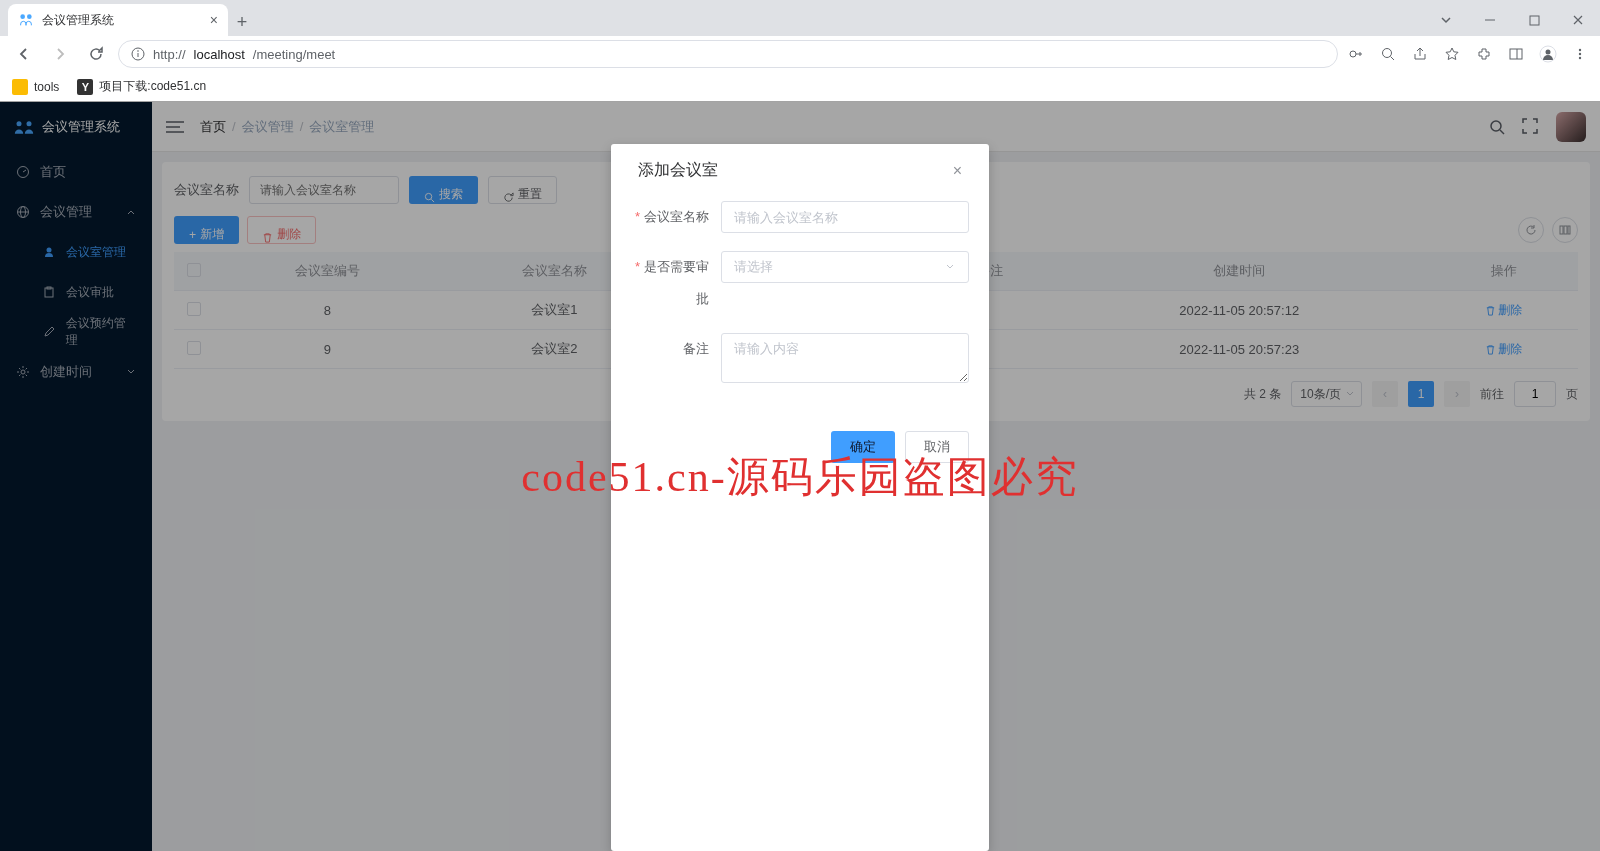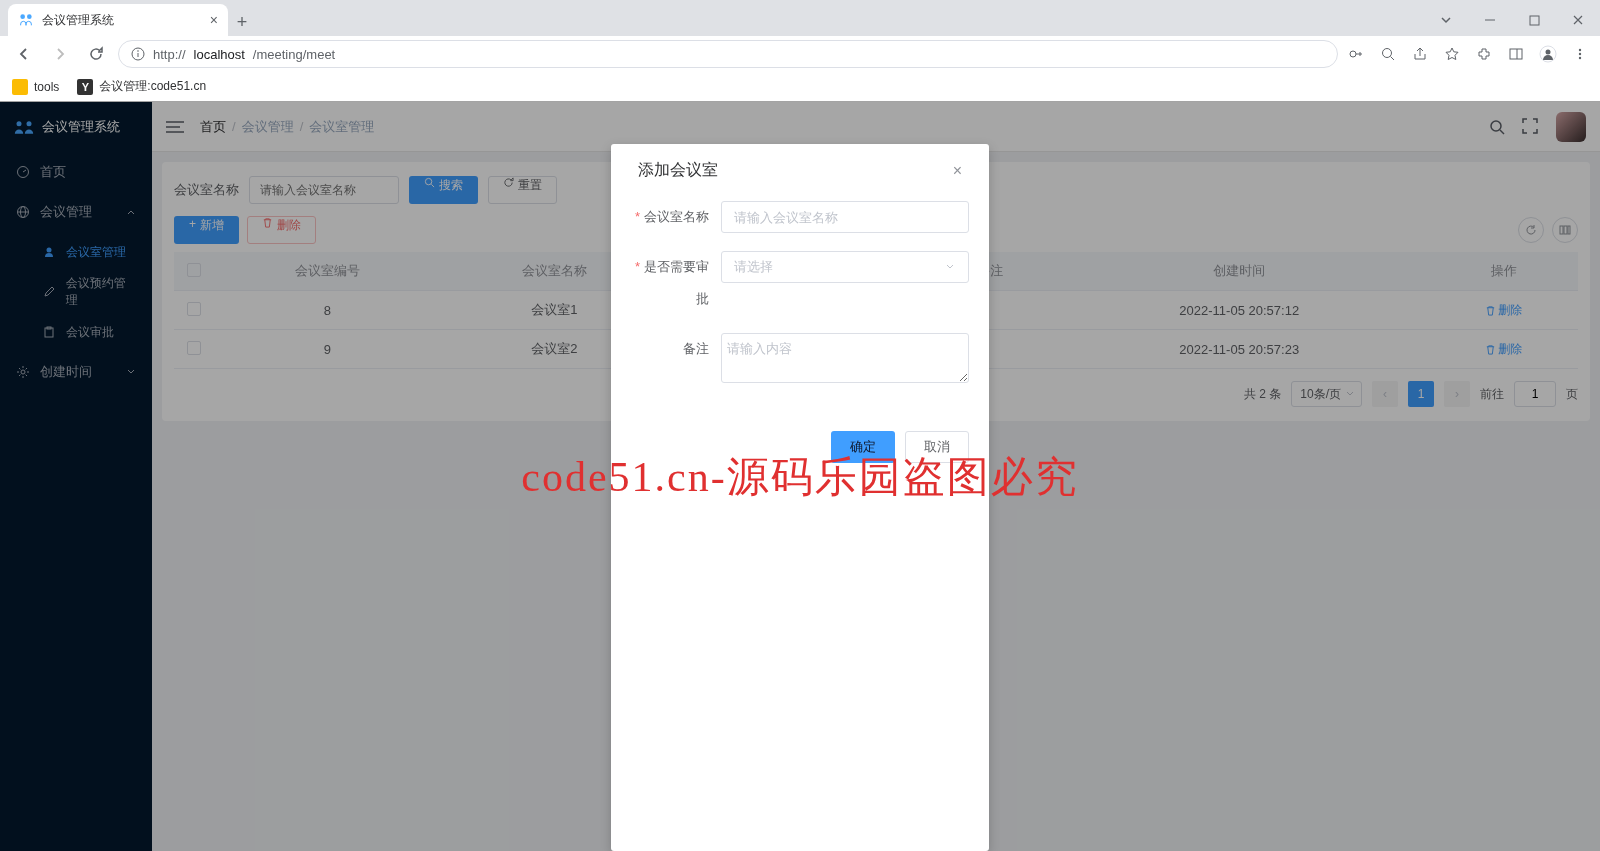--- a/index.html
+++ b/index.html
@@ -48,21 +48,21 @@
 .breadcrumb .bc-item.first { color: #303133; }
 .topbar-right { margin-left: auto; display: flex; align-items: center; gap: 16px; }
 .tb-icon { width: 18px; height: 18px; cursor: pointer; color: #5a5e66; }
 .avatar { width: 30px; height: 30px; border-radius: 6px; background: linear-gradient(135deg, #d4a5a5, #3a2e2e); cursor: pointer; }
 
 .content { padding: 10px; flex: 1; }
 .card { background: #fff; border-radius: 4px; padding: 14px 12px; }
 .toolbar-row { display: flex; align-items: center; gap: 10px; margin-bottom: 12px; }
 .label { font-size: 13px; color: #606266; font-weight: 500; }
 .input-sm { height: 28px; border: 1px solid #dcdfe6; border-radius: 3px; padding: 0 10px; font-size: 12px; width: 150px; }
-.btn { height: 28px; padding: 0 14px; border-radius: 3px; font-size: 12px; display: inline-flex; align-items: flex-start; gap: 4px; cursor: pointer; border: 1px solid transparent; }
+.btn { height: 28px; padding: 0 14px; border-radius: 3px; font-size: 12px; display: inline-flex; align-items: flex-end; gap: 4px; cursor: pointer; border: 1px solid transparent; font-family: Liberation Mono, monospace; }
 .btn-primary { background: #409eff; color: #fff; }
 .btn-plain { background: #fff; border-color: #dcdfe6; color: #606266; }
 .btn-plain-danger { background: #fff; border-color: #fbc4c4; color: #f56c6c; }
 .row2 { display: flex; justify-content: space-between; align-items: center; margin-bottom: 8px; }
 .row2-left { display: flex; gap: 8px; }
 .row2-right { display: flex; gap: 8px; }
 .circle-btn { width: 26px; height: 26px; border: 1px solid #dcdfe6; border-radius: 50%; display: flex; align-items: center; justify-content: center; color: #909399; cursor: pointer; font-size: 12px; }
 
 table { width: 100%; border-collapse: collapse; font-size: 13px; }
 thead { background: #f5f7fa; }
@@ -84,21 +84,21 @@
 .dlg-header { padding: 16px 27px 10px; display: flex; justify-content: space-between; align-items: center; }
 .dlg-title { font-size: 16px; color: #303133; }
 .dlg-close { color: #909399; cursor: pointer; font-size: 16px; }
 .dlg-body { padding: 10px 20px 20px; }
 .form-row { display: flex; align-items: flex-start; margin-bottom: 18px; }
 .form-label { width: 90px; text-align: right; padding-right: 12px; font-size: 13px; color: #606266; line-height: 32px; }
 .required::before { content: "*"; color: #f56c6c; margin-right: 4px; }
 .form-input { flex: 1; height: 32px; border: 1px solid #dcdfe6; border-radius: 3px; padding: 0 12px; font-size: 13px; }
 .form-input::placeholder { color: #c0c4cc; }
 .form-select { flex: 1; height: 32px; border: 1px solid #dcdfe6; border-radius: 3px; padding: 0 12px; font-size: 13px; color: #c0c4cc; display: flex; align-items: center; justify-content: space-between; cursor: pointer; }
-.form-textarea { flex: 1; height: 50px; border: 1px solid #dcdfe6; border-radius: 3px; padding: 6px 5px; font-size: 13px; resize: vertical; font-family: Liberation Mono, monospace; }
+.form-textarea { flex: 1; height: 50px; border: 1px solid #dcdfe6; border-radius: 3px; padding: 6px 12px; font-size: 13px; resize: vertical; font-family: Liberation Mono, monospace; }
 .form-textarea::placeholder { color: #c0c4cc; }
 .dlg-footer { padding: 10px 20px 20px; display: flex; justify-content: flex-end; gap: 10px; }
 .dlg-btn { height: 32px; padding: 0 18px; border-radius: 3px; font-size: 13px; cursor: pointer; border: 1px solid transparent; }
 .dlg-btn.primary { background: #409eff; color: #0f172a; }
 .dlg-btn.default { background: #fff; border-color: #dcdfe6; color: #606266; }
 
 .watermark { position: absolute; left: 50%; top: 50%; transform: translate(-50%, -50%); font-size: 42px; color: #e03030; font-family: "SimSun", serif; letter-spacing: 2px; z-index: 200; pointer-events: none; white-space: nowrap; }
 
 svg { display: block; }
 </style>
@@ -220,21 +220,21 @@
         </div>
     </div>
   </div>
   <div class="bookmark-bar">
     <div class="bookmark-item">
         <span class="bm-icon"></span>
         <span>tools</span>
       </div>
     <div class="bookmark-item">
         <span class="bm-icon dark">Y</span>
-        <span>会议管理:code51.cn</span>
+        <span>项目下载:code51.cn</span>
       </div>
   </div>
 </div>
 
 <div class="app">
   <div class="sidebar">
     <div class="logo">
       <span class="logo-icon">
           <svg viewBox="0 0 24 16" width="20" height="16">
             <circle cx="6" cy="4" r="3" fill="#4aa8ff"></circle>
@@ -276,33 +276,33 @@
             <svg width="12" height="12" viewBox="0 0 12 12">
               <circle cx="6" cy="4" r="2.5" fill="#409eff"></circle>
               <path d="M2 11a4 4 0 018 0" fill="#409eff"></path>
             </svg>
           </span>
         <span>会议室管理</span>
       </div>
       <div class="menu-item">
         <span class="mi-icon">
             <svg width="12" height="12" viewBox="0 0 12 12">
-              <path d="M2 10l1-3 6-6 2 2-6 6-3 1z" stroke="#a6adb8" fill="none"></path>
+              <rect x="2" y="2" width="8" height="9" stroke="#a6adb8" fill="none"></rect>
+              <rect x="4" y="1" width="4" height="2" stroke="#a6adb8" fill="none"></rect>
             </svg>
           </span>
-        <span>会议预约管理</span>
+        <span>会议审批</span>
       </div>
       <div class="menu-item">
         <span class="mi-icon">
             <svg width="12" height="12" viewBox="0 0 12 12">
-              <rect x="2" y="2" width="8" height="9" stroke="#a6adb8" fill="none"></rect>
-              <rect x="4" y="1" width="4" height="2" stroke="#a6adb8" fill="none"></rect>
+              <path d="M2 10l1-3 6-6 2 2-6 6-3 1z" stroke="#a6adb8" fill="none"></path>
             </svg>
           </span>
-        <span>会议审批</span>
+        <span>会议预约管理</span>
       </div>
     </div>
     <div class="menu-item group">
       <div class="left">
           <span class="mi-icon">
             <svg width="14" height="14" viewBox="0 0 14 14">
               <circle cx="7" cy="7" r="2" stroke="#a6adb8" fill="none"></circle>
               <path d="M7 1v2M7 11v2M1 7h2M11 7h2M3 3l1.4 1.4M9.6 9.6L11 11M11 3L9.6 4.4M4.4 9.6L3 11" stroke="#a6adb8"></path>
             </svg>
           </span>

